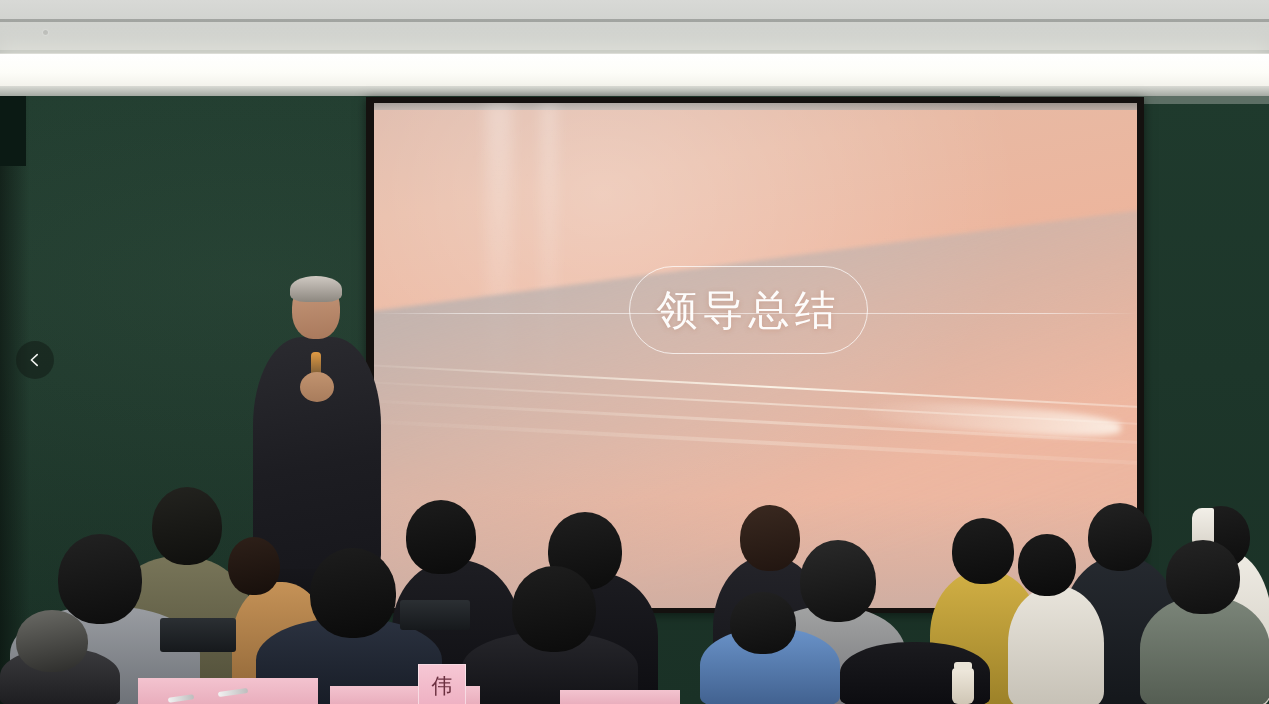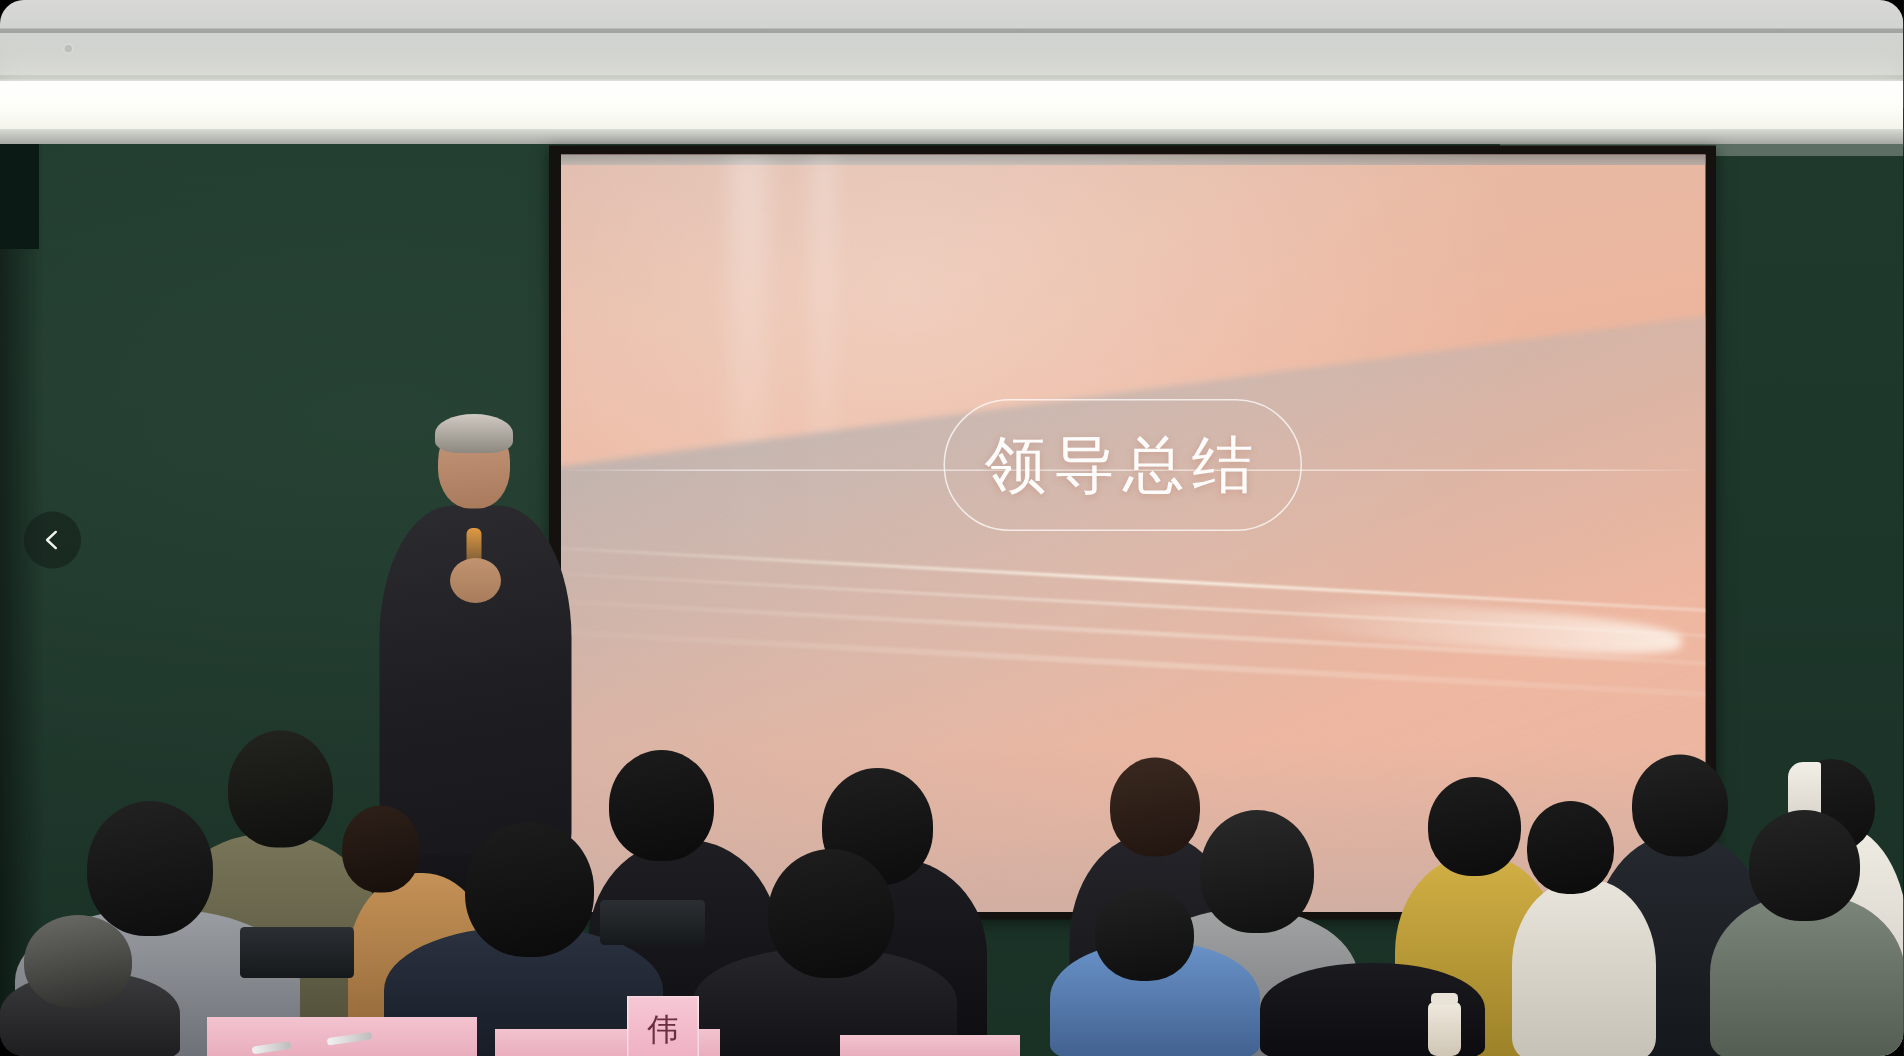--- a/index.html
+++ b/index.html
@@ -1,18 +1,18 @@
 <!DOCTYPE html>
 <html><head>
 <meta charset="utf-8">
 <style>
   html,body{margin:0;padding:0;background:#000;}
   body{font-family:"Liberation Sans",sans-serif;}
 
-  #stage{position:relative;width:1269px;height:704px;overflow:hidden;background:#1e3028;border-radius:16px;}
+  #stage{position:relative;width:1269px;height:704px;overflow:hidden;background:#1e3028;}
 
   
   .ceiling{position:absolute;left:0;top:0;width:1269px;height:72px;
     background:linear-gradient(180deg,#d8d9d6 0%,#cfd1cd 40%,#c4c6c2 70%,#bcbeba 100%);}
   .ceiling-seam{position:absolute;height:3px;background:rgba(120,124,120,.55);left:0;width:1269px;}
   .ceiling-seam.s1{top:19px;}
   .ceiling-seam.s2{top:50px;background:rgba(140,144,140,.45);}
   .ceiling-dot{position:absolute;left:43px;top:30px;width:5px;height:5px;border-radius:50%;
     background:#b6b8b4;box-shadow:0 0 2px rgba(255,255,255,.6);}
   .light-strip{position:absolute;left:0;top:54px;width:1269px;height:34px;

